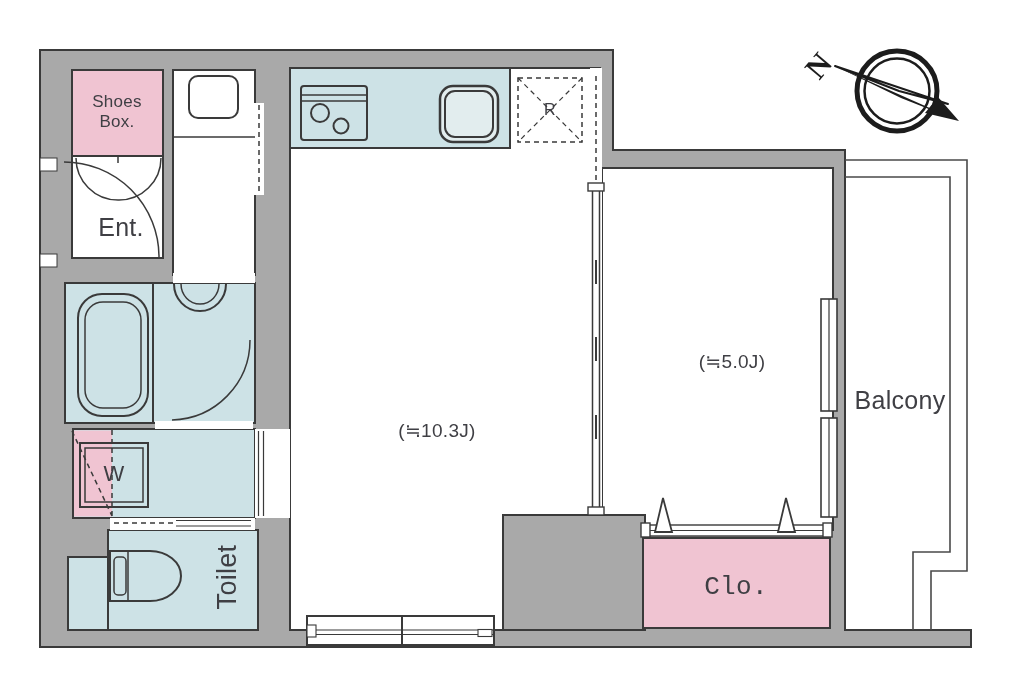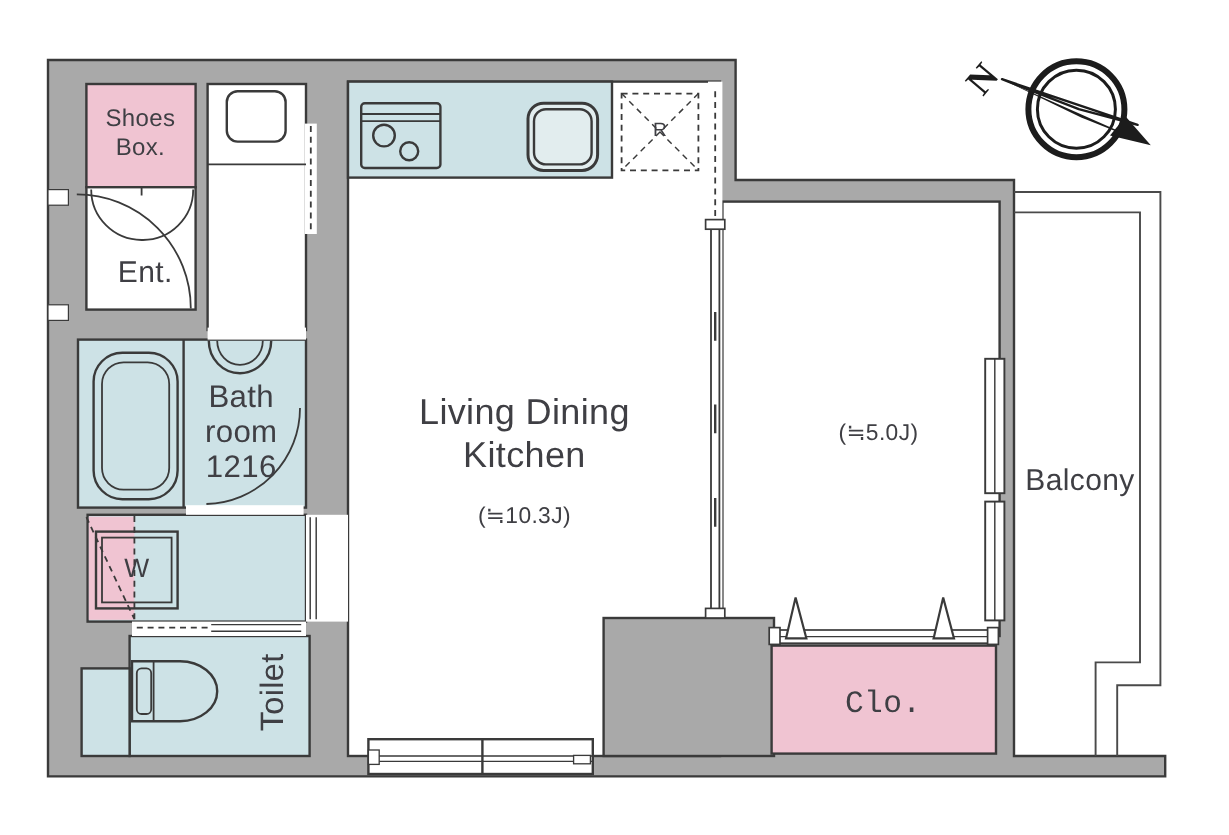--- a/index.html
+++ b/index.html
@@ -120,29 +120,24 @@
 
     <g>
       <circle cx="897" cy="91" r="40" fill="none" stroke="#1c1c1c" stroke-width="5"></circle>
       <circle cx="897" cy="91" r="32.5" fill="none" stroke="#1c1c1c" stroke-width="2.5"></circle>
       <polygon points="835,66 948,104 899,91" fill="#fff" stroke="#1c1c1c" stroke-width="2" stroke-linejoin="round"></polygon>
       <polygon points="835,66 959,121 901,98" fill="#1c1c1c"></polygon>
       <polygon points="959,121 925,113 938,97" fill="#1c1c1c"></polygon>
     </g>
   </svg>
 
-  <div class="lbl" style="left:117px;top:112px;font-size:20px;">Shoes
+  <div class="lbl" style="left:117px;top:112px;font-size:17px;">Shoes
 Box.</div>
   <div class="lbl" style="left:121px;top:228px;font-size:25px;">Ent.</div>
-  <div class="lbl" style="left:201px;top:360px;font-size:26px;line-height:1.12;">Bath
-room
-1216</div>
   <div class="lbl" style="left:114px;top:474px;font-size:22px;">W</div>
   <div class="lbl rot-ccw" style="left:228px;top:577px;font-size:27px;">Toilet</div>
-  <div class="lbl" style="left:437px;top:362px;font-size:30px;line-height:1.2;">Living Dining
-Kitchen</div>
   <div class="lbl" style="left:437px;top:431px;font-size:19px;text-align:center;">(≒10.3J)</div>
   <div class="lbl" style="left:716px;top:362px;font-size:19px;margin-left:16px;">(≒5.0J)</div>
   <div class="lbl" style="left:900px;top:401px;font-size:25px;text-align:center;">Balcony</div>
   <div class="lbl" style="left:736px;top:587px;font-size:26px;font-family:Liberation Mono, monospace;">Clo.</div>
   <div class="lbl" style="left:550px;top:110px;font-size:16px;">R</div>
   <div class="lbl north" style="left:819px;top:66px;font-size:31px;">N</div>
 </div>
 
 </body></html>

